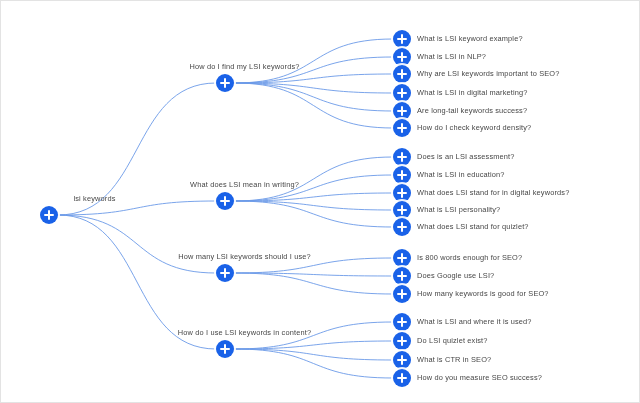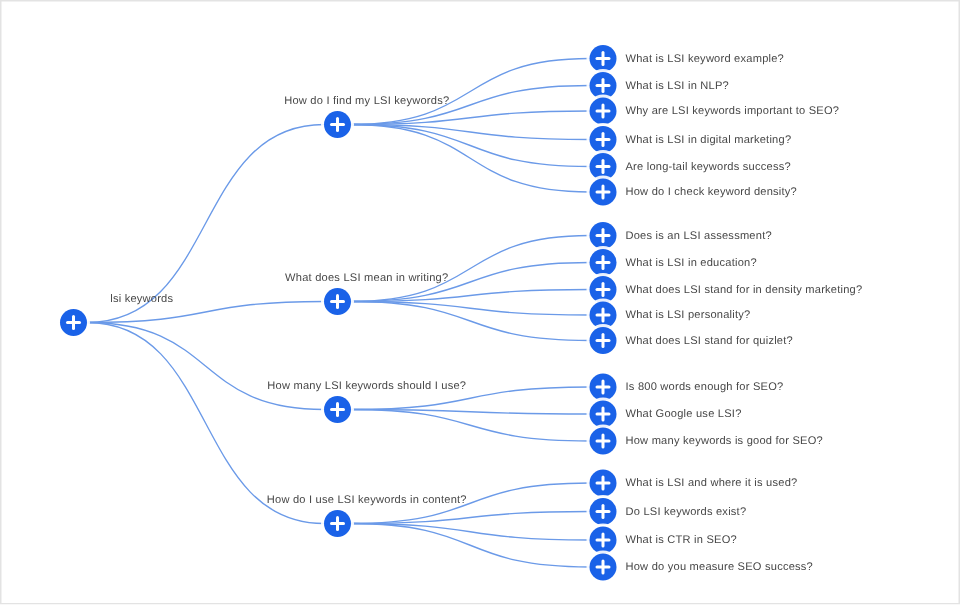--- a/index.html
+++ b/index.html
@@ -158,57 +158,57 @@
       <div class="node" style="left: 401px; top: 156px;">
         <div class="node-btn" role="button"></div>
         <div class="node-label label-right">Does is an LSI assessment?</div>
       </div>
       <div class="node" style="left: 401px; top: 174px;">
         <div class="node-btn" role="button"></div>
         <div class="node-label label-right">What is LSI in education?</div>
       </div>
       <div class="node" style="left: 401px; top: 192px;">
         <div class="node-btn" role="button"></div>
-        <div class="node-label label-right">What does LSI stand for in density marketing?</div>
+        <div class="node-label label-right">What does LSI stand for in digital keywords?</div>
       </div>
       <div class="node" style="left: 401px; top: 209px;">
         <div class="node-btn" role="button"></div>
         <div class="node-label label-right">What is LSI personality?</div>
       </div>
       <div class="node" style="left: 401px; top: 226px;">
         <div class="node-btn" role="button"></div>
         <div class="node-label label-right">What does LSI stand for quizlet?</div>
       </div>
       <div class="node" style="left: 224px; top: 272px;">
         <div class="node-btn" role="button"></div>
         <div class="node-label label-above">How many LSI keywords should I use?</div>
       </div>
       <div class="node" style="left: 401px; top: 257px;">
         <div class="node-btn" role="button"></div>
         <div class="node-label label-right">Is 800 words enough for SEO?</div>
       </div>
       <div class="node" style="left: 401px; top: 275px;">
         <div class="node-btn" role="button"></div>
-        <div class="node-label label-right">What Google use LSI?</div>
+        <div class="node-label label-right">Does Google use LSI?</div>
       </div>
       <div class="node" style="left: 401px; top: 293px;">
         <div class="node-btn" role="button"></div>
         <div class="node-label label-right">How many keywords is good for SEO?</div>
       </div>
       <div class="node" style="left: 224px; top: 348px;">
         <div class="node-btn" role="button"></div>
         <div class="node-label label-above">How do I use LSI keywords in content?</div>
       </div>
       <div class="node" style="left: 401px; top: 321px;">
         <div class="node-btn" role="button"></div>
         <div class="node-label label-right">What is LSI and where it is used?</div>
       </div>
       <div class="node" style="left: 401px; top: 340px;">
         <div class="node-btn" role="button"></div>
-        <div class="node-label label-right">Do LSI keywords exist?</div>
+        <div class="node-label label-right">Do LSI quizlet exist?</div>
       </div>
       <div class="node" style="left: 401px; top: 359px;">
         <div class="node-btn" role="button"></div>
         <div class="node-label label-right">What is CTR in SEO?</div>
       </div>
       <div class="node" style="left: 401px; top: 377px;">
         <div class="node-btn" role="button"></div>
         <div class="node-label label-right">How do you measure SEO success?</div>
       </div>
     </div>

